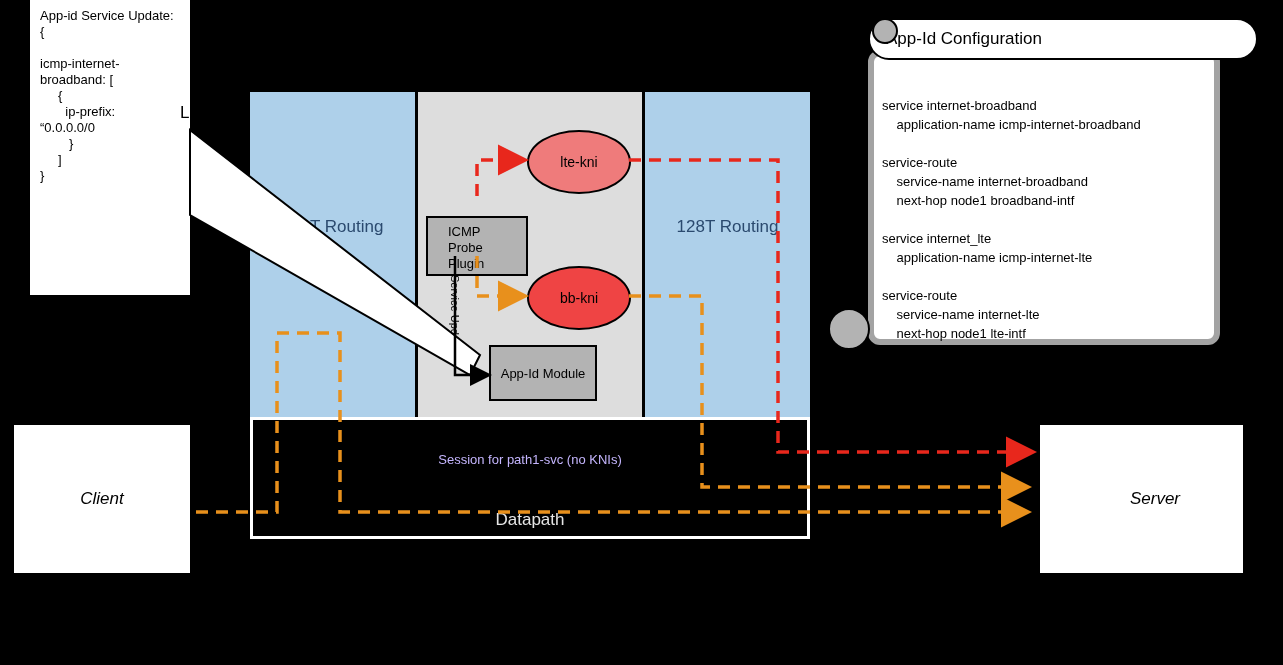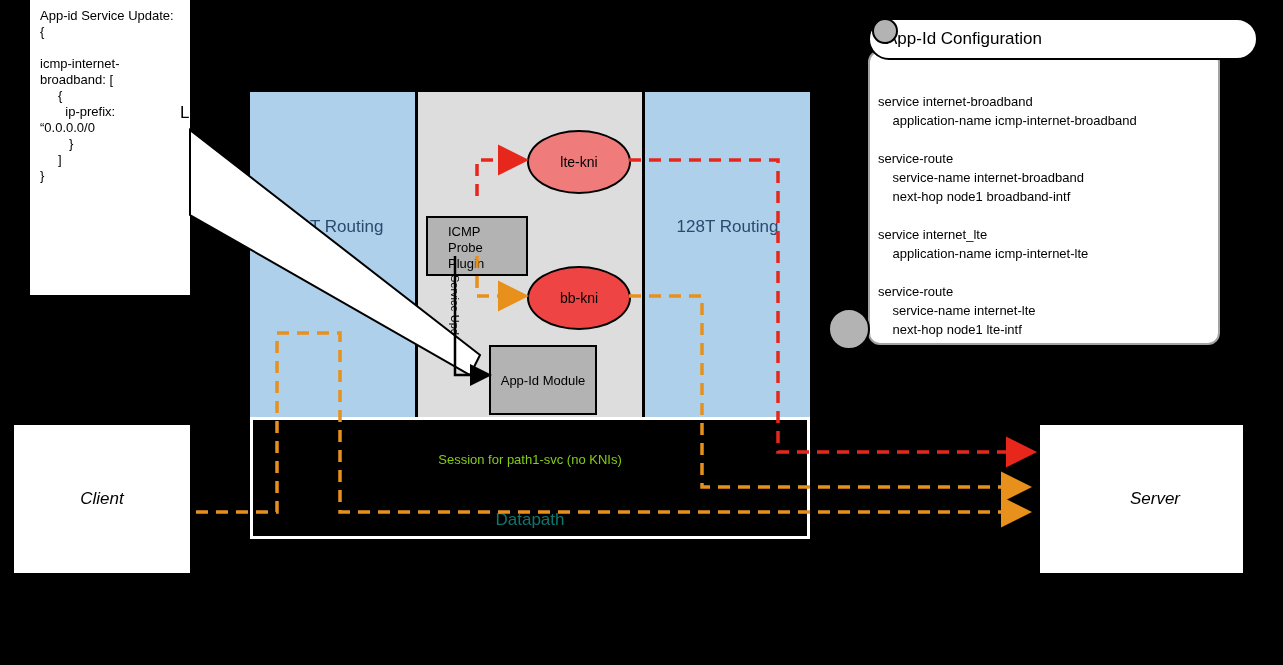--- a/index.html
+++ b/index.html
@@ -23,37 +23,37 @@
   #linux-label{position:absolute;left:180px;top:103px;font-size:17px;}
   
   .kni{position:absolute;border:2px solid #000;border-radius:50%;
        display:flex;align-items:center;justify-content:center;font-size:14px;}
   #lte-kni{left:527px;top:130px;width:100px;height:60px;background:#ef7b7b;}
   #bb-kni{left:527px;top:266px;width:100px;height:60px;background:#ef4444;}
   
   .module{position:absolute;background:#b3b3b3;border:2px solid #000;
       font-size:13px;box-sizing:border-box;}
   #icmp-probe{left:426px;top:196px;width:102px;height:60px;padding:6px 20px;line-height:16px;margin-top:20px;}
-  #appid-module{left:489px;top:345px;width:108px;height:70px;
+  #appid-module{left:489px;top:345px;width:108px;height:56px;
       display:flex;align-items:center;justify-content:center;}
   
   #datapath{left:250px;top:417px;width:560px;height:122px;background:#000;
       border:3px solid #fff;box-sizing:border-box;}
   #datapath-label{left:250px;top:510px;width:560px;text-align:center;
-      font-size:17px;color:#0f766e;}
+      font-size:17px;color:#e5e5e5;}
   #session-label{left:250px;top:452px;width:560px;text-align:center;
-      font-size:13px;color:#84cc16;}
+      font-size:13px;color:#c4b5fd;}
   
   .endpoint{background:#fff;display:flex;align-items:center;justify-content:center;
       font-size:17px;font-style:italic;}
   #client{left:14px;top:425px;width:176px;height:148px;}
   #server{left:1040px;top:425px;width:176px;height:148px;padding-left:27px;}
   
   #config-note{left:868px;top:50px;width:352px;height:295px;background:#fff;
-      border:2px solid #a3a3a3;border-radius:12px;padding:18px 8px 8px 8px;
+      border:6px solid #a3a3a3;border-radius:12px;padding:18px 8px 8px 8px;
       box-sizing:border-box;}
   #config-title-bar{left:868px;top:18px;width:390px;height:42px;background:#fff;
       border:2px solid #000;border-radius:21px;display:flex;align-items:center;
       padding-left:16px;box-sizing:border-box;font-size:17px;}
   #config-text{position:absolute;left:8px;top:40px;right:8px;font-size:13px;
       line-height:19px;white-space:pre-wrap;}
   .note-dot{position:absolute;border-radius:50%;background:#b3b3b3;border:2px solid #000;}
   #dot-big{left:872px;top:18px;width:22px;height:22px;}
   #dot-small{left:828px;top:308px;width:38px;height:38px;}
   

